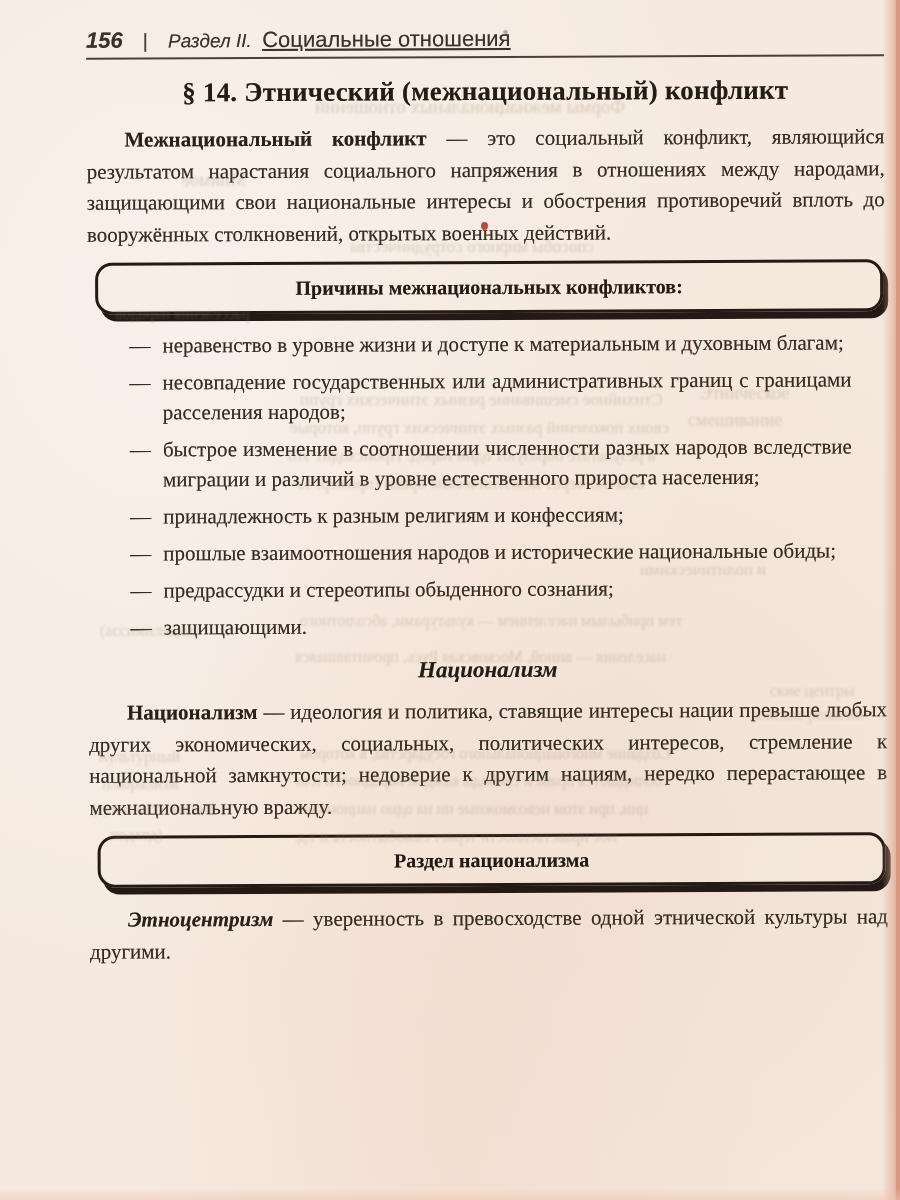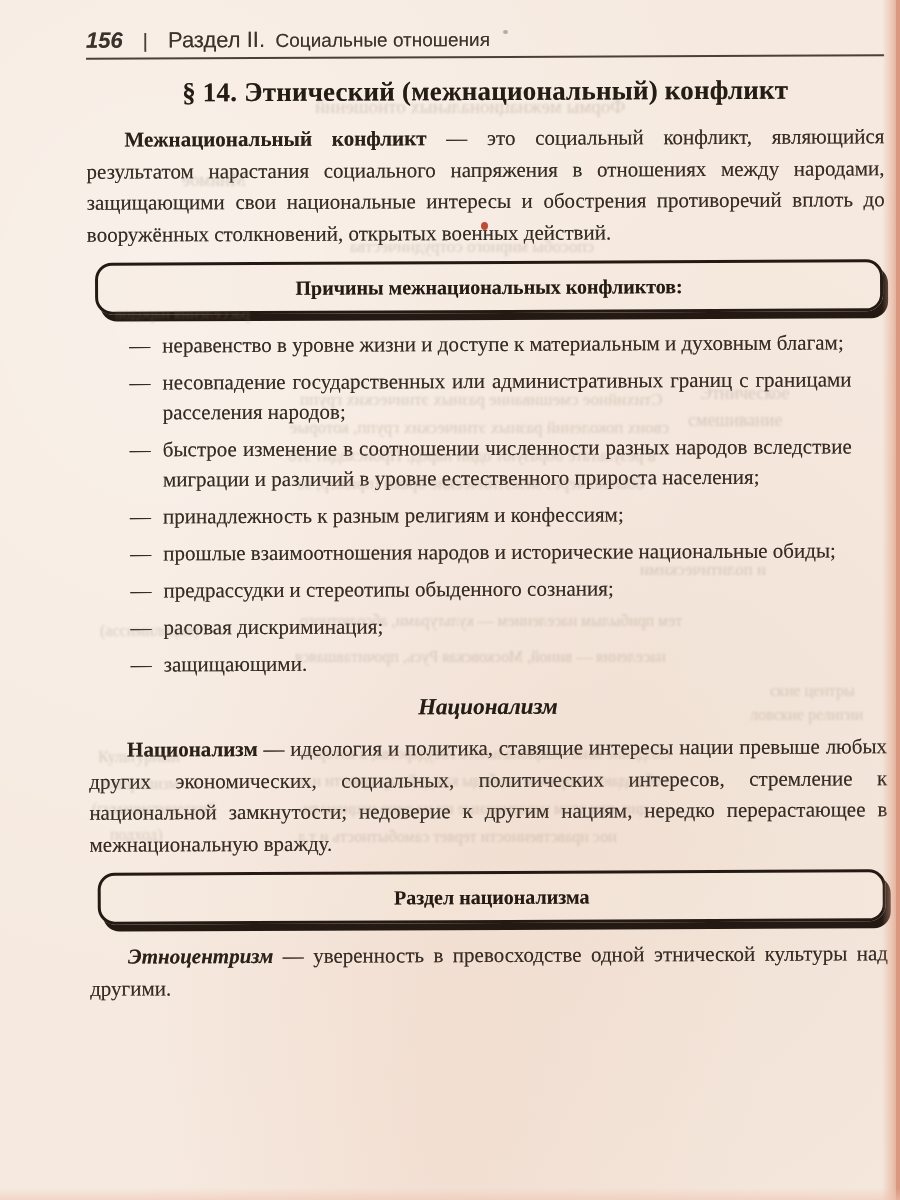--- a/index.html
+++ b/index.html
@@ -21,22 +21,22 @@
   .content{
     position:absolute;left:88px;top:0;width:798px;
     transform:rotate(-0.25deg);
     text-shadow:0 0 0.4px rgba(58,46,36,0.55);
   }
   
   .pagehead{display:flex;align-items:baseline;gap:14px;margin-top:26px;
     font-family:"Liberation Sans", sans-serif;color:#3a322b;}
   .pagenum{font-weight:bold;font-style:italic;font-size:22px;}
   .pagehead .sep{font-weight:300;font-size:20px;color:#4a4038;padding:0 6px;}
-  .section-it{font-size:22px;}
-  .section-name{font-size:19px;margin-left:6px;}
+  .section-it{font-style:italic;font-size:19px;}
+  .section-name{font-size:22px;margin-left:6px;text-decoration:underline;}
   .headrule{height:2px;background:#4c4036;margin-top:4px;width:100%;}
   
   .title{font-size:27px;font-weight:bold;text-align:center;color:#241d16;margin-top:18px;letter-spacing:.2px;}
   
   .para{font-size:21px;line-height:1.5;text-align:justify;text-indent:38px;margin:0;color:#352c24;}
   .para.first{margin-top:16px;}
   .lead{font-weight:bold;color:#2a2119;}
   .lead-it{font-weight:bold;font-style:italic;color:#2a2119;}
   
   .callout{
@@ -121,21 +121,21 @@
     <span class="callout-text">Причины межнациональных конфликтов:</span>
   </div>
 
   <ul class="causes">
     <li><span class="dash">—</span><span>неравенство в уровне жизни и доступе к материальным и духовным благам;</span></li>
     <li><span class="dash">—</span><span>несовпадение государственных или административных границ с границами расселения народов;</span></li>
     <li><span class="dash">—</span><span>быстрое изменение в соотношении численности разных народов вследствие миграции и различий в уровне естественного прироста населения;</span></li>
     <li><span class="dash">—</span><span>принадлежность к разным религиям и конфессиям;</span></li>
     <li><span class="dash">—</span><span>прошлые взаимоотношения народов и исторические национальные обиды;</span></li>
     <li><span class="dash">—</span><span>предрассудки и стереотипы обыденного сознания;</span></li>
-    <li><span class="dash">—</span><span>расовая дискриминация;</span></li>
+    <li><span class="dash">—</span></li>
     <li><span class="dash">—</span><span>защищающими.</span></li>
   </ul>
 
   <div class="midhead">Национализм</div>
 
   <p class="para second"><span class="lead">Национализм</span><span> — идеология и политика, ставящие интересы нации превыше любых других экономических, социальных, политических интересов, стремление к национальной замкнутости; недоверие к другим нациям, нередко перерастающее в межнациональную вражду.</span></p>
 
   <div class="callout">
     <span class="callout-text">Раздел национализма</span>
   </div>

